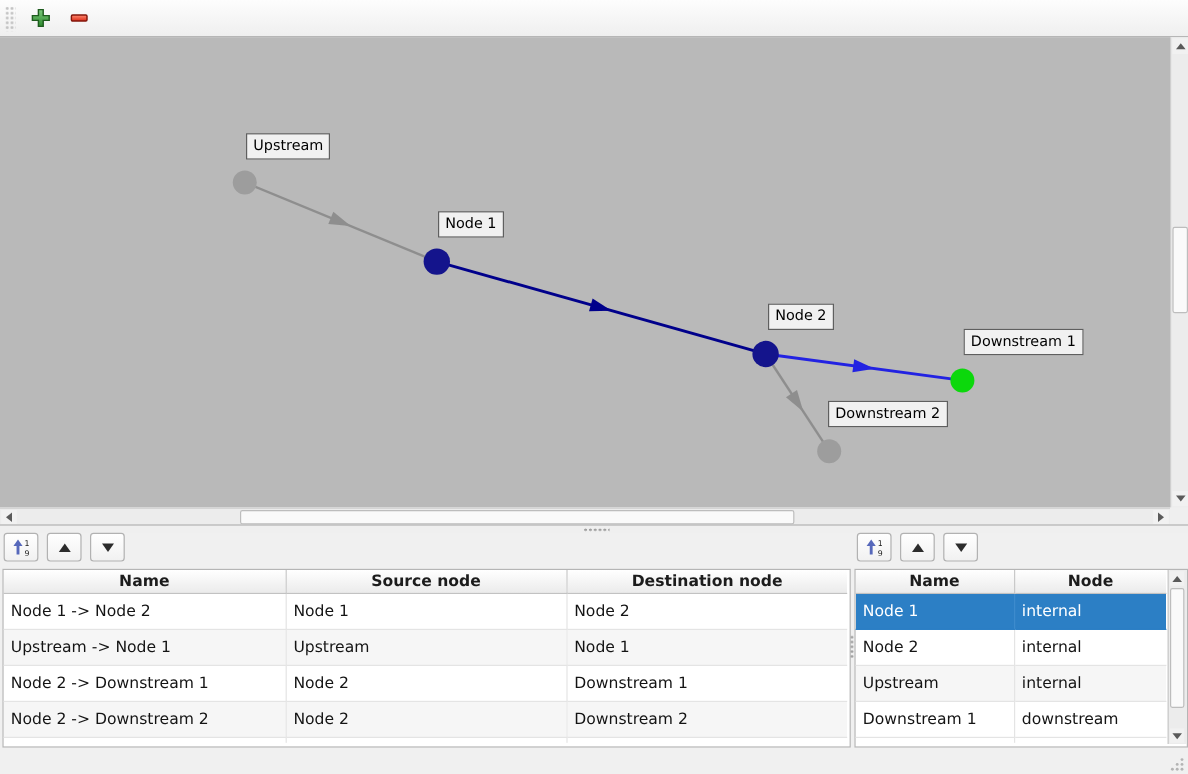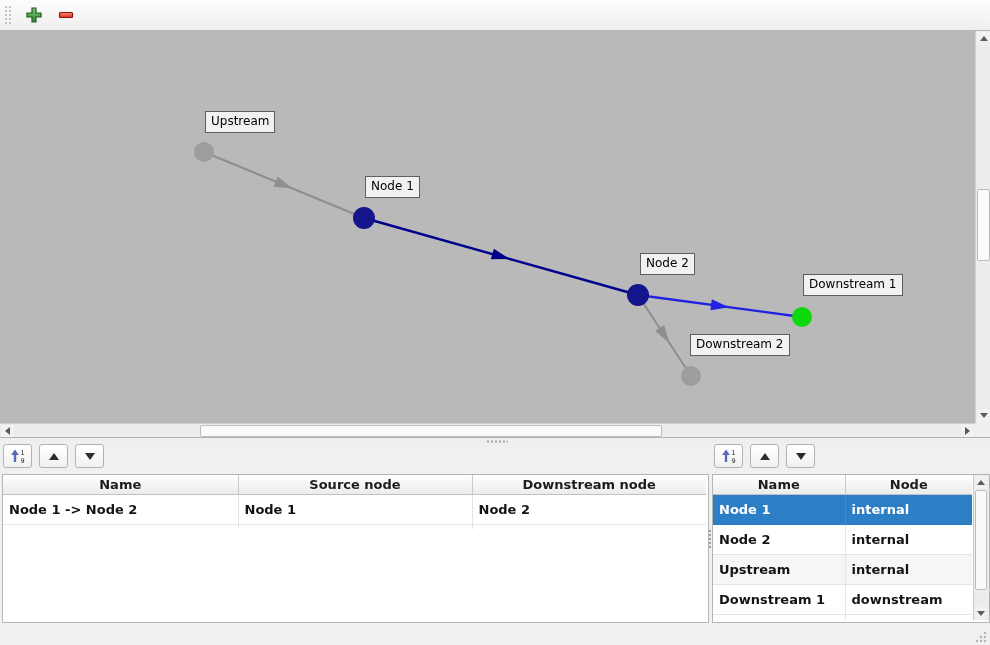--- a/index.html
+++ b/index.html
@@ -61,21 +61,21 @@
 
   .tbl-wrap{position:absolute;top:474px;background:#fff;border:1px solid #b5b5b5;}
   table{border-collapse:collapse;table-layout:fixed;}
   th{height:19px;font-size:13px;text-align:center;color:#1c1c1c;
      background:linear-gradient(#ffffff,#ebebeb);
      border-right:1px solid #c9c9c9;border-bottom:1px solid #c2c2c2;
      overflow:hidden;white-space:nowrap;padding:0 4px;margin-top:28px;}
   th:last-child{border-right:none;}
   td{height:29px;font-size:13px;color:#141414;background:#fff;
      border-right:1px solid #e4e4e4;border-bottom:1px solid #e4e4e4;
-     padding:0 6px;overflow:hidden;white-space:nowrap;font-weight:bold;}
+     padding:0 6px;overflow:hidden;white-space:nowrap;}
   td:last-child{border-right:none;}
   tr.stripe td{background:#f6f6f6;}
   tr.selected td{background:#2c7fc5;color:#fff;border-right-color:#3d8bcd;border-bottom-color:#2c7fc5;}
   tr.filler td{height:4px;border-bottom:none;}
   #edges-table-wrap{left:2px;width:705px;height:147px;}
   #edges-table{width:703px;}
   #nodes-table-wrap{left:712px;width:276px;height:147px;}
   #nodes-table{width:259px;}
   #nodes-scroll{position:absolute;right:0;top:0;width:15px;height:145px;
                 background:#ececec;border-left:1px solid #c9c9c9;}
@@ -200,28 +200,43 @@
     <table id="edges-table">
       <colgroup>
           <col style="width:235px">
           <col style="width:234px">
           <col style="width:234px">
         </colgroup>
       <thead>
         <tr>
           <th>Name</th>
           <th>Source node</th>
-          <th>Downstream node</th>
+          <th>Destination node</th>
         </tr>
       </thead>
       <tbody id="edges-tbody">
           <tr>
             <td>Node 1 -&gt; Node 2</td>
             <td>Node 1</td>
             <td>Node 2</td>
+          </tr>
+          <tr class="stripe">
+            <td>Upstream -&gt; Node 1</td>
+            <td>Upstream</td>
+            <td>Node 1</td>
+          </tr>
+          <tr>
+            <td>Node 2 -&gt; Downstream 1</td>
+            <td>Node 2</td>
+            <td>Downstream 1</td>
+          </tr>
+          <tr class="stripe">
+            <td>Node 2 -&gt; Downstream 2</td>
+            <td>Node 2</td>
+            <td>Downstream 2</td>
           </tr>
           <tr class="filler">
             <td></td>
             <td></td>
             <td></td>
           </tr>
         </tbody>
     </table>
   </div>
 

